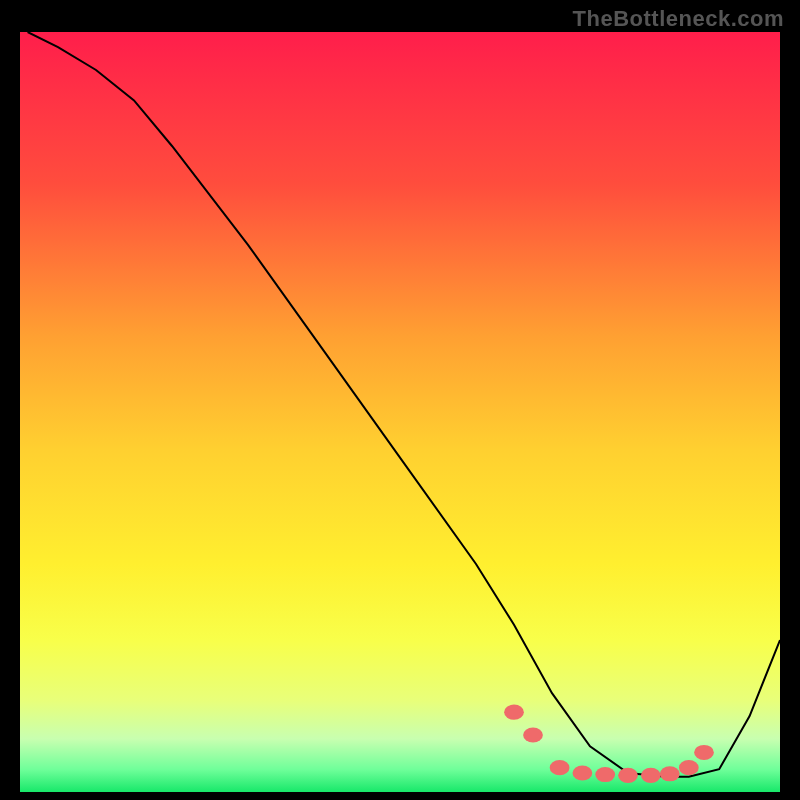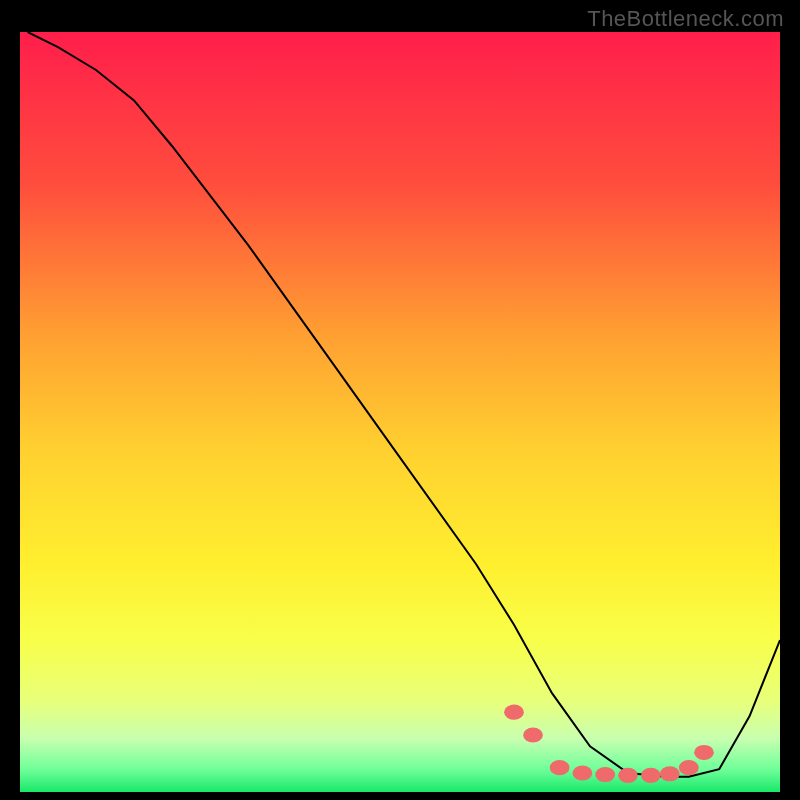--- a/index.html
+++ b/index.html
@@ -25,21 +25,21 @@
     top: 2px;
     width: 760px;
     height: 760px;
   }
   .watermark {
     position: absolute;
     top: 6px;
     right: 16px;
     color: #555;
     font-size: 22px;
-    font-weight: normal;
+    font-weight: bold;
     letter-spacing: 0.5px;
   }
   svg { display: block; }
 </style>
 </head>
 <body>
 
 <div class="watermark">TheBottleneck.com</div>
 
 <div class="frame">

